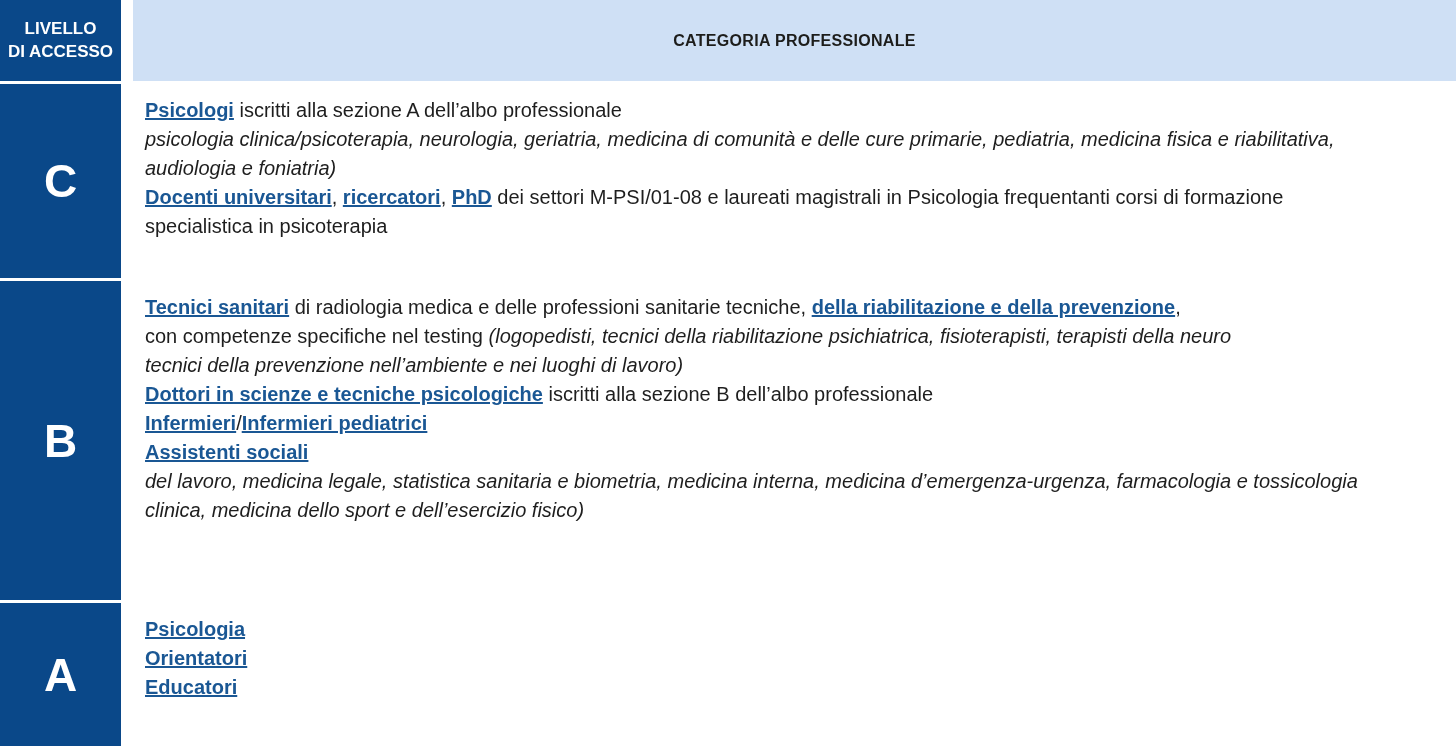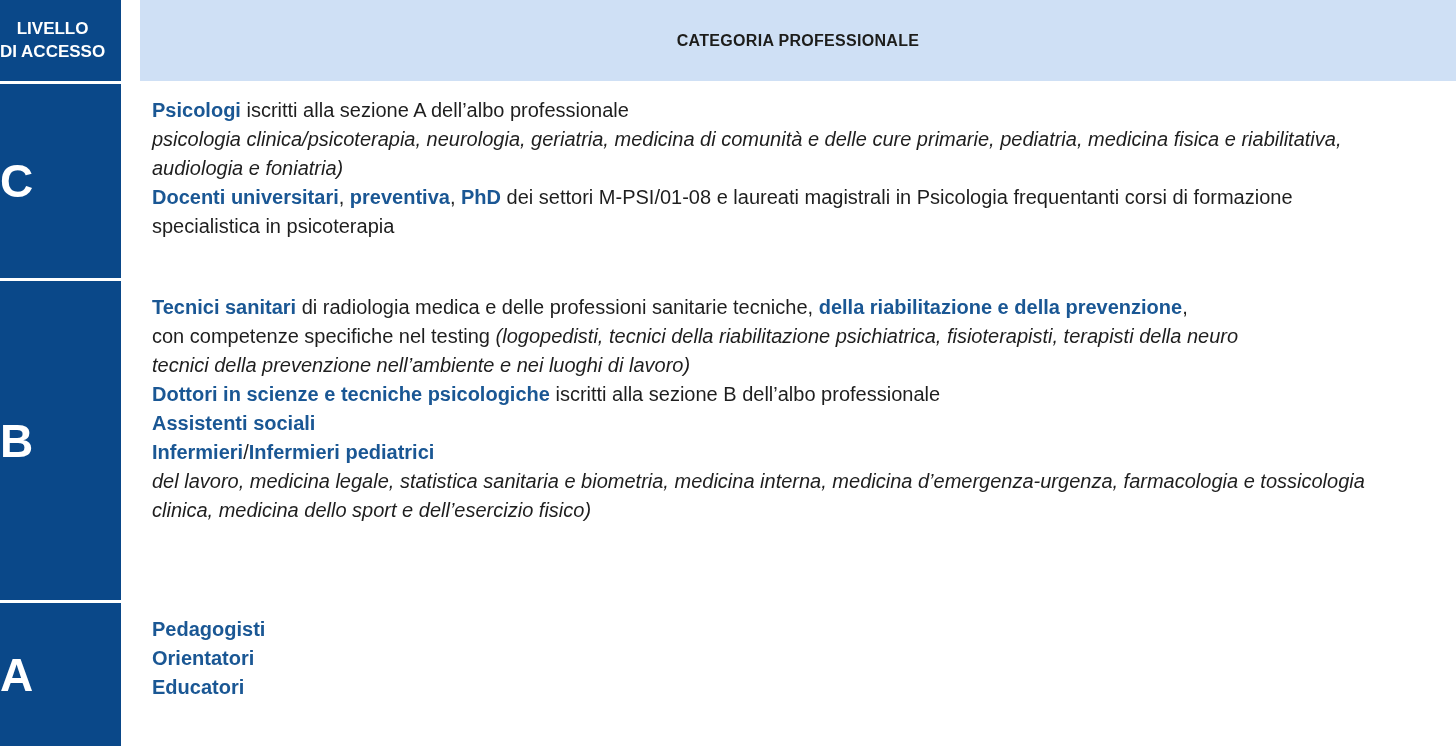--- a/index.html
+++ b/index.html
@@ -19,25 +19,26 @@
 
   
   .table > .row:nth-child(1) { height: 81px; }
   .table > .row:nth-child(2) { height: 194px; }
   .table > .row:nth-child(3) { height: 319px; }
   .table > .row:nth-child(4) { flex: 1 1 auto; }
 
   .level-cell {
     flex: 0 0 121px;
     width: 121px;
-    margin-right: 19px;
+    margin-right: 12px;
     background: var(--dark-blue, #0a4889);
     color: #ffffff;
     display: flex;
     align-items: center;
+    justify-content: center;
   }
 
   .header-level-label {
     font-weight: bold;
     font-size: 17px;
     line-height: 1.35;
     text-align: center;
     white-space: pre-line;
   }
 
@@ -70,21 +71,21 @@
     color: var(--body-text, #1e1e1e);
   }
 
   .level-letter {
     font-weight: bold;
     font-size: 46px;
     line-height: 1;
   }
 
   .line { white-space: nowrap; }
-  .run-b { color: var(--accent-blue, #1a5794); font-weight: bold; }
+  .run-b { color: var(--accent-blue, #1a5794); font-weight: bold; text-decoration: underline; }
   .run-i { font-style: italic; }
 </style>
 </head>
 <body>
 
 <div class="table">
   <div class="row">
     <div class="level-cell">
       <span class="header-level-label">LIVELLO
 DI ACCESSO</span>
@@ -95,42 +96,42 @@
   </div>
 
 <div class="row">
       <div class="level-cell">
         <div class="level-letter">C</div>
       </div>
       <div class="content-cell body-content">
         <div class="line"><span class="run run-b">Psicologi</span><span class="run run-r"> iscritti alla sezione A dell’albo professionale</span></div>
         <div class="line"><span class="run run-i">psicologia clinica/psicoterapia, neurologia, geriatria, medicina di comunità e delle cure primarie, pediatria, medicina fisica e riabilitativa,</span></div>
         <div class="line"><span class="run run-i">audiologia e foniatria)</span></div>
-        <div class="line"><span class="run run-b">Docenti universitari</span><span class="run run-r">, </span><span class="run run-b">preventiva</span><span class="run run-r">, </span><span class="run run-b">PhD</span><span class="run run-r"> dei settori M-PSI/01-08 e laureati magistrali in Psicologia frequentanti corsi di formazione</span></div>
+        <div class="line"><span class="run run-b">Docenti universitari</span><span class="run run-r">, </span><span class="run run-b">ricercatori</span><span class="run run-r">, </span><span class="run run-b">PhD</span><span class="run run-r"> dei settori M-PSI/01-08 e laureati magistrali in Psicologia frequentanti corsi di formazione</span></div>
         <div class="line"><span class="run run-r">specialistica in psicoterapia</span></div>
       </div>
     </div>
     <div class="row">
       <div class="level-cell">
         <div class="level-letter">B</div>
       </div>
       <div class="content-cell body-content">
         <div class="line"><span class="run run-b">Tecnici sanitari</span><span class="run run-r"> di radiologia medica e delle professioni sanitarie tecniche, </span><span class="run run-b">della riabilitazione e della prevenzione</span><span class="run run-r">,</span></div>
         <div class="line"><span class="run run-r">con competenze specifiche nel testing </span><span class="run run-i">(logopedisti, tecnici della riabilitazione psichiatrica, fisioterapisti, terapisti della neuro</span></div>
         <div class="line"><span class="run run-i">tecnici della prevenzione nell’ambiente e nei luoghi di lavoro)</span></div>
         <div class="line"><span class="run run-b">Dottori in scienze e tecniche psicologiche</span><span class="run run-r"> iscritti alla sezione B dell’albo professionale</span></div>
+        <div class="line"><span class="run run-b">Infermieri</span><span class="run run-r">/</span><span class="run run-b">Infermieri pediatrici</span></div>
         <div class="line"><span class="run run-b">Assistenti sociali</span></div>
-        <div class="line"><span class="run run-b">Infermieri</span><span class="run run-r">/</span><span class="run run-b">Infermieri pediatrici</span></div>
         <div class="line"><span class="run run-i">del lavoro, medicina legale, statistica sanitaria e biometria, medicina interna, medicina d’emergenza-urgenza, farmacologia e tossicologia</span></div>
         <div class="line"><span class="run run-i">clinica, medicina dello sport e dell’esercizio fisico)</span></div>
       </div>
     </div>
     <div class="row">
       <div class="level-cell">
         <div class="level-letter">A</div>
       </div>
       <div class="content-cell body-content">
-        <div class="line"><span class="run run-b">Pedagogisti</span></div>
+        <div class="line"><span class="run run-b">Psicologia</span></div>
         <div class="line"><span class="run run-b">Orientatori</span></div>
         <div class="line"><span class="run run-b">Educatori</span></div>
       </div>
     </div>
   </div>
 
 </body></html>

